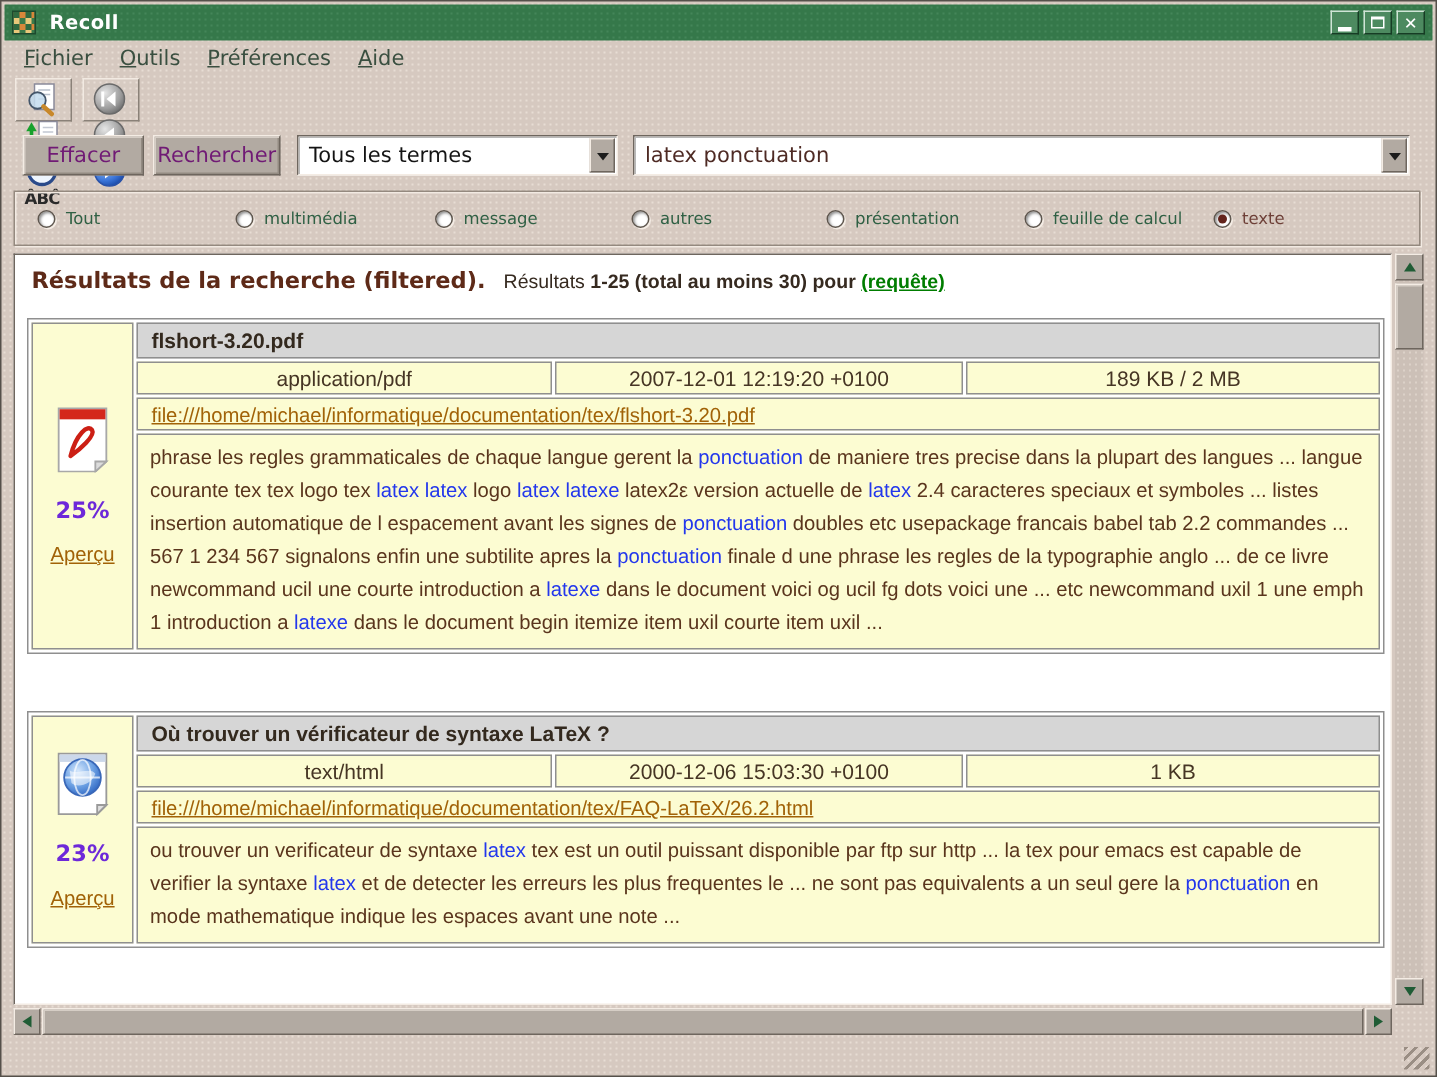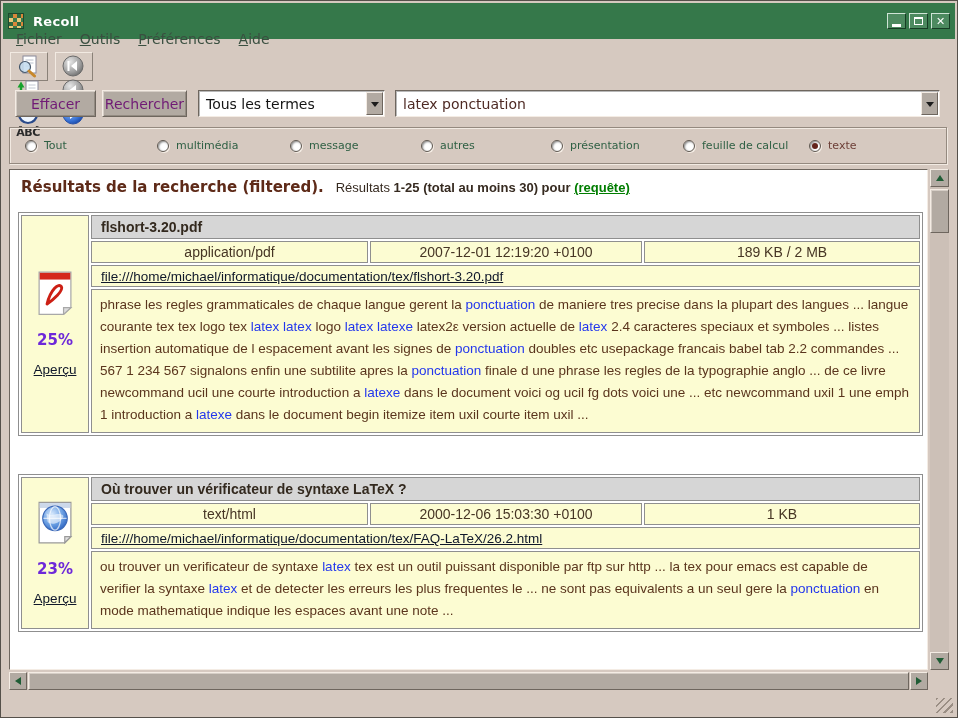--- a/index.html
+++ b/index.html
@@ -9,21 +9,21 @@
   .window {
     position:absolute; inset:0;
     background-color:#d6c9c0;
     background-image: radial-gradient(#e7ddd4 22%, transparent 23%);
     background-size:4px 4px;
     border:1px solid #55504a;
   }
 
   
   .titlebar {
-    position:absolute; top:2px; left:2px; right:2px; height:36px;
+    position:absolute; top:2px; left:2px; right:2px; height:24px;
     background-color:#35784a;
     background-image: radial-gradient(#448659 22%, transparent 23%);
     background-size:4px 4px;
     display:flex; align-items:center; padding:0 5px;
   }
   .app-icon { width:16px; height:16px; flex:0 0 16px;
     background: conic-gradient(#d8873a 25%, #3a7a4a 0 50%, #e8c87a 0 75%, #2f6a40 0);
     background-size:8px 8px; border:1px solid #1d4a2e; }
   .title-text { color:#fff; font-weight:bold; font-size:13px; margin-left:9px; letter-spacing:.3px; }
   .win-buttons { margin-left:auto; display:flex; gap:3px; }
@@ -52,21 +52,21 @@
   
   .search-row { position:absolute; top:89px; left:14px; right:17px; height:27px; display:flex; align-items:stretch; }
   .push-btn { background:#b2aaa2; border:1px solid; border-color:#f4ece4 #6e665e #6e665e #f4ece4;
     box-shadow: inset 1px 1px 0 #d5cdc5, inset -1px -1px 0 #938b82;
     color:#701a75; font-size:14px; display:flex; align-items:center; justify-content:center;
     font-family:"DejaVu Sans",sans-serif; }
   .btn-clear { width:81px; }
   .btn-search { width:85px; margin-left:6px; }
   .combo { background:#fff; border:1px solid; border-color:#6e665e #f4ece4 #f4ece4 #6e665e;
     box-shadow: inset 1px 1px 0 rgba(0,0,0,.28); display:flex; align-items:stretch; }
-  .combo-mode { width:187px; margin-left:11px; }
+  .combo-mode { width:214px; margin-left:11px; }
   .combo-query { flex:1; margin-left:10px;gap:21px; }
   .combo-value { flex:1; display:flex; align-items:center; padding:0 7px; font-size:14px; color:#141414; white-space:nowrap; overflow:hidden; }
   .combo-input { flex:1; border:none; outline:none; background:transparent; font-family:"DejaVu Sans",sans-serif;
     font-size:14px; color:#4e2a24; padding:0 7px; }
   .arrow-btn { width:17px; background:#b2aaa2; border:1px solid; border-color:#f4ece4 #6e665e #6e665e #f4ece4;
     display:flex; align-items:center; justify-content:center; margin:1px; }
   .arrow-btn::after { content:''; width:0; height:0; border:4px solid transparent; border-top:5px solid #1c1c1c; margin-top:5px; }
 
   
   .filter-frame { position:absolute; top:126px; left:8px; right:10px; height:37px;
@@ -92,21 +92,21 @@
   .qlink { color:#007d00; font-weight:bold; text-decoration:underline; cursor:pointer; }
 
   table.result { width:903px; border-collapse:separate; border-spacing:2px; table-layout:fixed;
     border:1px solid #8f8f8f; background:#fff; }
   table.result.first { margin:16px 0 0 1px; }
   table.result.second { margin:38px 0 0 1px; }
   td.cell { border:1px solid #8f8f8f; background:#fcfcd2; font-size:14px; color:#463524; overflow:hidden; }
   td.title-cell { background:#d6d6d6; font-weight:bold; color:#33291e; padding:3px 9px; height:22px; }
   td.meta { text-align:center; padding:2px 4px; height:22px; white-space:nowrap; }
   td.url-cell { padding:2px 9px; height:22px; white-space:nowrap; }
-  .glink { color:#0f172a; text-decoration:underline; font-size:13.5px; cursor:pointer; }
+  .glink { color:#a16207; text-decoration:underline; font-size:13.5px; cursor:pointer; }
   td.snippet { padding:4px 8px 6px; font-size:13.5px; line-height:22px; color:#5a351d; }
   td.snippet .hl { color:#2337ec; }
   td.icon-cell { width:68px; vertical-align:middle; }
   .icon-col { display:flex; flex-direction:column; align-items:center; gap:13px; padding:6px 0; }
   .pct { font-weight:bold; color:#6d28d9; font-size:15px; font-family:"DejaVu Sans",sans-serif; }
 
   
   .vscroll { position:absolute; top:168px; left:929px; width:19px; height:501px;
     background:#ccc0b7; background-image: radial-gradient(#dcd1c8 22%, transparent 23%); background-size:4px 4px; }
   .hscroll { position:absolute; top:671px; left:8px; width:919px; height:18px;

